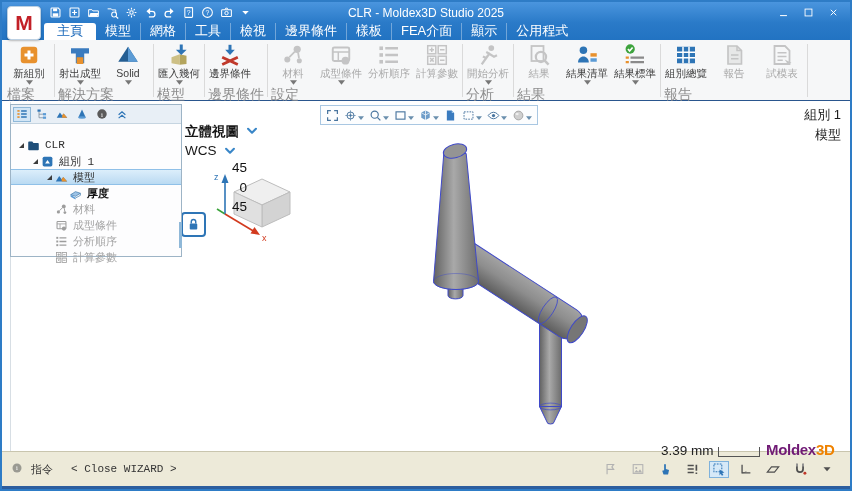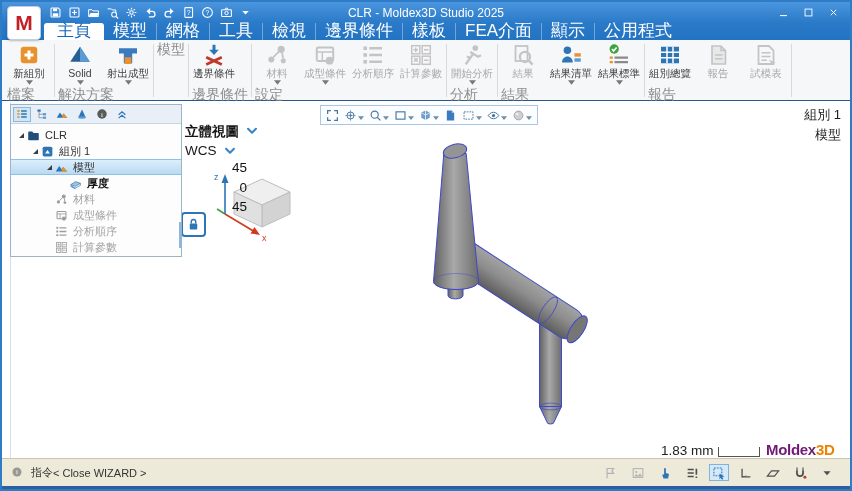--- a/index.html
+++ b/index.html
@@ -10,21 +10,21 @@
     background:linear-gradient(180deg,#4a95de 0%,#2a7ac8 55%,#2273c2 100%);}
   #app-logo{position:absolute;left:5px;top:4px;width:32px;height:32px;background:#fff;border:1px solid #bcd0e2;
     border-radius:4px;z-index:6;display:flex;align-items:center;justify-content:center;
     font-size:21px;font-weight:bold;color:#c22027;box-shadow:0 1px 2px rgba(0,0,0,.25);}
   #qa{position:absolute;left:46px;top:3px;display:flex;gap:4px;align-items:center;color:#fff;}
   .qa-btn{width:15px;height:15px;display:flex;align-items:center;justify-content:center;cursor:pointer;}
   #title-text{position:absolute;left:0;right:0;top:4px;text-align:center;color:#fff;font-size:12px;}
   #win-controls{position:absolute;right:10px;top:4px;display:flex;gap:12px;color:#fff;z-index:7;}
   .wc-btn{width:13px;height:13px;display:flex;align-items:center;justify-content:center;cursor:pointer;}
   #tabs{position:absolute;left:42px;top:21px;right:0;height:17px;display:flex;align-items:flex-end;}
-  .tab{color:#fff;font-size:17px;padding:2px 9px 3px;line-height:12px;cursor:pointer;border-right:1px solid rgba(255,255,255,.35);white-space:nowrap;}
+  .tab{color:#fff;font-size:13px;padding:2px 9px 3px;line-height:12px;cursor:pointer;border-right:1px solid rgba(255,255,255,.35);white-space:nowrap;}
   .tab:last-child{border-right:none;}
   .tab.active{background:#fff;color:#1565b8;border-radius:3px 3px 0 0;border-right:none;padding:2px 13px 3px;}
   
   #ribbon{position:absolute;left:0;top:38px;right:0;height:59px;background:#f6f7f8;
     border-bottom:2px solid #2a568e;display:flex;align-items:stretch;padding:1px 3px 0;box-sizing:content-box;}
   .rgroup{display:flex;flex-direction:column;}
   .rrow{display:flex;flex:1;}
   .rbtn{display:flex;flex-direction:column;align-items:center;min-width:42px;padding:1px 3px 0;cursor:pointer;}
   .rbtn .ricon{height:25px;display:flex;align-items:center;color:#6e6e6e;}
   .rlabel{font-size:10.5px;color:#3f3f3f;white-space:nowrap;line-height:12px;}
@@ -34,21 +34,21 @@
   .rbtn.disabled .ricon{color:#b4b4b4;opacity:.75;}
   .rgroup-label{font-size:14px;color:#8d8d8d;text-align:left;padding:0 2px 2px;white-space:nowrap;}
   .rsep{width:1px;background:#dadada;margin:3px 1px;}
   
   #workarea{position:absolute;left:0;top:99px;right:0;bottom:27px;background:#fff;}
   #dock-rail{position:absolute;left:8px;top:1px;bottom:1px;width:1px;background:#d7dee4;}
   #treepanel{position:absolute;left:8px;top:3px;width:170px;height:151px;background:#fdfdfe;border:1px solid #9db4c6;z-index:4;}
   #treetabs{height:16px;background:#e8eff6;border-bottom:1px solid #c6d5e1;display:flex;gap:2px;padding:1px 2px;align-items:center;}
   .ttab{width:16px;height:13px;display:flex;align-items:center;justify-content:center;cursor:pointer;border:1px solid transparent;}
   .ttab.active{background:#d2e6f6;border:1px solid #8fb8d8;}
-  #tree{padding-top:3px;}
+  #tree{padding-top:13px;font-family:Liberation Mono, monospace;}
   .trow{height:16px;display:flex;align-items:center;font-size:11px;color:#2e2e2e;cursor:pointer;}
   .trow.selected{background:linear-gradient(#dceefb,#badaf2);border-top:1px solid #8fc0e8;border-bottom:1px solid #8fc0e8;height:14px;}
   .trow.disabled{color:#a2a2a2;cursor:default;}
   .trow.bold{font-weight:bold;color:#111;}
   .exp{width:0;height:0;border-bottom:5px solid #3c3c3c;border-left:5px solid transparent;margin-right:3px;flex:none;}
   .noexp{width:8px;flex:none;}
   .ticon{width:14px;height:14px;margin-right:4px;flex:none;display:flex;align-items:center;color:#9d9d9d;}
   #splitter{position:absolute;left:177px;top:121px;width:3px;height:26px;background:#8fb8d8;z-index:4;}
   
   #view-mode{position:absolute;left:183px;top:22px;font-size:13.5px;font-weight:bold;color:#161616;z-index:3;}
@@ -66,23 +66,23 @@
   .varrow{color:#6a8fae;margin-left:1px;}
   #grp-label{position:absolute;right:9px;top:5px;font-size:13px;color:#1c1c1c;z-index:3;}
   #mdl-label{position:absolute;right:9px;top:25px;font-size:13px;color:#1c1c1c;z-index:3;}
   #scale-text{position:absolute;left:659px;top:342px;font-size:13.5px;color:#222;z-index:3;}
   #scale-bracket{position:absolute;left:716px;top:346px;width:40px;height:9px;border-left:1px solid #555;
     border-right:1px solid #555;border-bottom:1px solid #555;z-index:3;}
   #brand{position:absolute;left:764px;top:340px;font-size:15px;font-weight:bold;z-index:3;letter-spacing:-.3px;}
   #brand .b1{color:#701a75;} #brand .b2{color:#ef8200;}
   #model-svg{position:absolute;left:0;top:0;z-index:1;}
   
-  #statusbar{position:absolute;left:0;bottom:0;right:0;height:31px;background:#edead9;border-top:1px solid #c9c5ae;
+  #statusbar{position:absolute;left:0;bottom:0;right:0;height:38px;background:#edead9;border-top:1px solid #c9c5ae;
     border-bottom:3px solid #2d5e9e;box-sizing:border-box;display:flex;align-items:center;padding:0 9px;font-size:11px;color:#333;}
-  #cmd-label{margin-left:8px;} #cmd-text{margin-left:0;}
+  #cmd-label{margin-left:8px;} #cmd-text{margin-left:18px;font-family:Liberation Mono, monospace;}
   #sb-icons{margin-left:auto;display:flex;gap:7px;align-items:center;margin-right:4px;}
   .sbtn{width:20px;height:17px;display:flex;align-items:center;justify-content:center;color:#4f4f4f;cursor:pointer;box-sizing:border-box;}
   .sbtn.disabled{color:#b2b2b2;cursor:default;}
   .sbtn.active{background:#d6e9f8;border:1px solid #7fb2dc;}
 </style>
 </head>
 <body>
 
 <div id="window">
   <div id="titlebar">
@@ -208,50 +208,67 @@
           </div>
         </div>
         <div class="rgroup-label">檔案</div>
       </div>
       <div class="rsep"></div>
       <div class="rgroup">
         <div class="rrow">
           <div class="rbtn">
             <div class="ricon">
               <svg width="24" height="24" viewBox="0 0 16 16">
+                <path d="M2 3.5h12v3.5H10.8v6.5H5.2V7H2z" fill="#3a7bbf"></path>
+                <rect x="5.8" y="9.5" width="4.4" height="4.5" fill="#e8912d"></rect>
+              </svg>
+            </div>
+            <div class="rlabel">射出成型</div>
+            <div class="rarrow">
+              <svg width="7" height="5" viewBox="0 0 8 5">
+                <path d="M0 0l4 5 4-5z" fill="currentColor"></path>
+              </svg>
+            </div>
+          </div>
+          <div class="rbtn">
+            <div class="ricon">
+              <svg width="24" height="24" viewBox="0 0 16 16">
                 <path d="M8 2.5L14.5 12.5H1.5z" fill="#245e93"></path>
                 <path d="M8 2.5L14.5 12.5H8z" fill="#5b9bd5"></path>
               </svg>
             </div>
             <div class="rlabel">Solid</div>
             <div class="rarrow">
               <svg width="7" height="5" viewBox="0 0 8 5">
                 <path d="M0 0l4 5 4-5z" fill="currentColor"></path>
               </svg>
             </div>
           </div>
+        </div>
+        <div class="rgroup-label">解決方案</div>
+      </div>
+      <div class="rsep"></div>
+      <div class="rgroup">
+        <div class="rrow">
           <div class="rbtn">
             <div class="ricon">
               <svg width="24" height="24" viewBox="0 0 16 16">
-                <path d="M2 3.5h12v3.5H10.8v6.5H5.2V7H2z" fill="#3a7bbf"></path>
-                <rect x="5.8" y="9.5" width="4.4" height="4.5" fill="#e8912d"></rect>
-              </svg>
-            </div>
-            <div class="rlabel">射出成型</div>
+                <path d="M3 9.5l5.5-2v7L3 13.5z" fill="#cdc086"></path>
+                <path d="M8.5 7.5l4.5 1v5.5l-4.5.5z" fill="#b4a55e"></path>
+                <path d="M10.5 1v3.5h2.6L9.5 8 5.9 4.5h2.6V1z" fill="#2e75b6"></path>
+              </svg>
+            </div>
+            <div class="rlabel">匯入幾何</div>
             <div class="rarrow">
               <svg width="7" height="5" viewBox="0 0 8 5">
                 <path d="M0 0l4 5 4-5z" fill="currentColor"></path>
               </svg>
             </div>
           </div>
         </div>
-        <div class="rgroup-label">解決方案</div>
-      </div>
-      <div class="rsep"></div>
-      <div class="rgroup">
         <div class="rgroup-label">模型</div>
       </div>
       <div class="rsep"></div>
       <div class="rgroup">
         <div class="rrow">
           <div class="rbtn">
             <div class="ricon">
               <svg width="24" height="24" viewBox="0 0 16 16">
                 <path d="M8 1.2v4.6" stroke="#2e75b6" stroke-width="2"></path>
                 <path d="M4.8 4.5L8 8l3.2-3.5z" fill="#2e75b6"></path>
@@ -715,21 +732,21 @@
           </svg>
           <span class="varrow"><svg width="6" height="4" viewBox="0 0 8 5">
               <path d="M0 0l4 5 4-5z" fill="currentColor"></path>
             </svg></span>
         </div>
       </div>
 
     <div id="grp-label">組別 1</div>
     <div id="mdl-label">模型</div>
 
-    <div id="scale-text">1.83 mm</div>
+    <div id="scale-text">3.39 mm</div>
     <div id="scale-bracket"></div>
     <div id="brand">
       <span class="b1">Moldex</span><span class="b2">3D</span>
     </div>
   </div>
 
   <div id="statusbar">
     <span id="sb-info"><svg width="12" height="12" viewBox="0 0 16 16">
           <circle cx="8" cy="8" r="6" fill="#9a9a92"></circle>
           <text x="8" y="11.3" font-size="9" text-anchor="middle" fill="#fff" font-family="Liberation Serif,serif">i</text>

